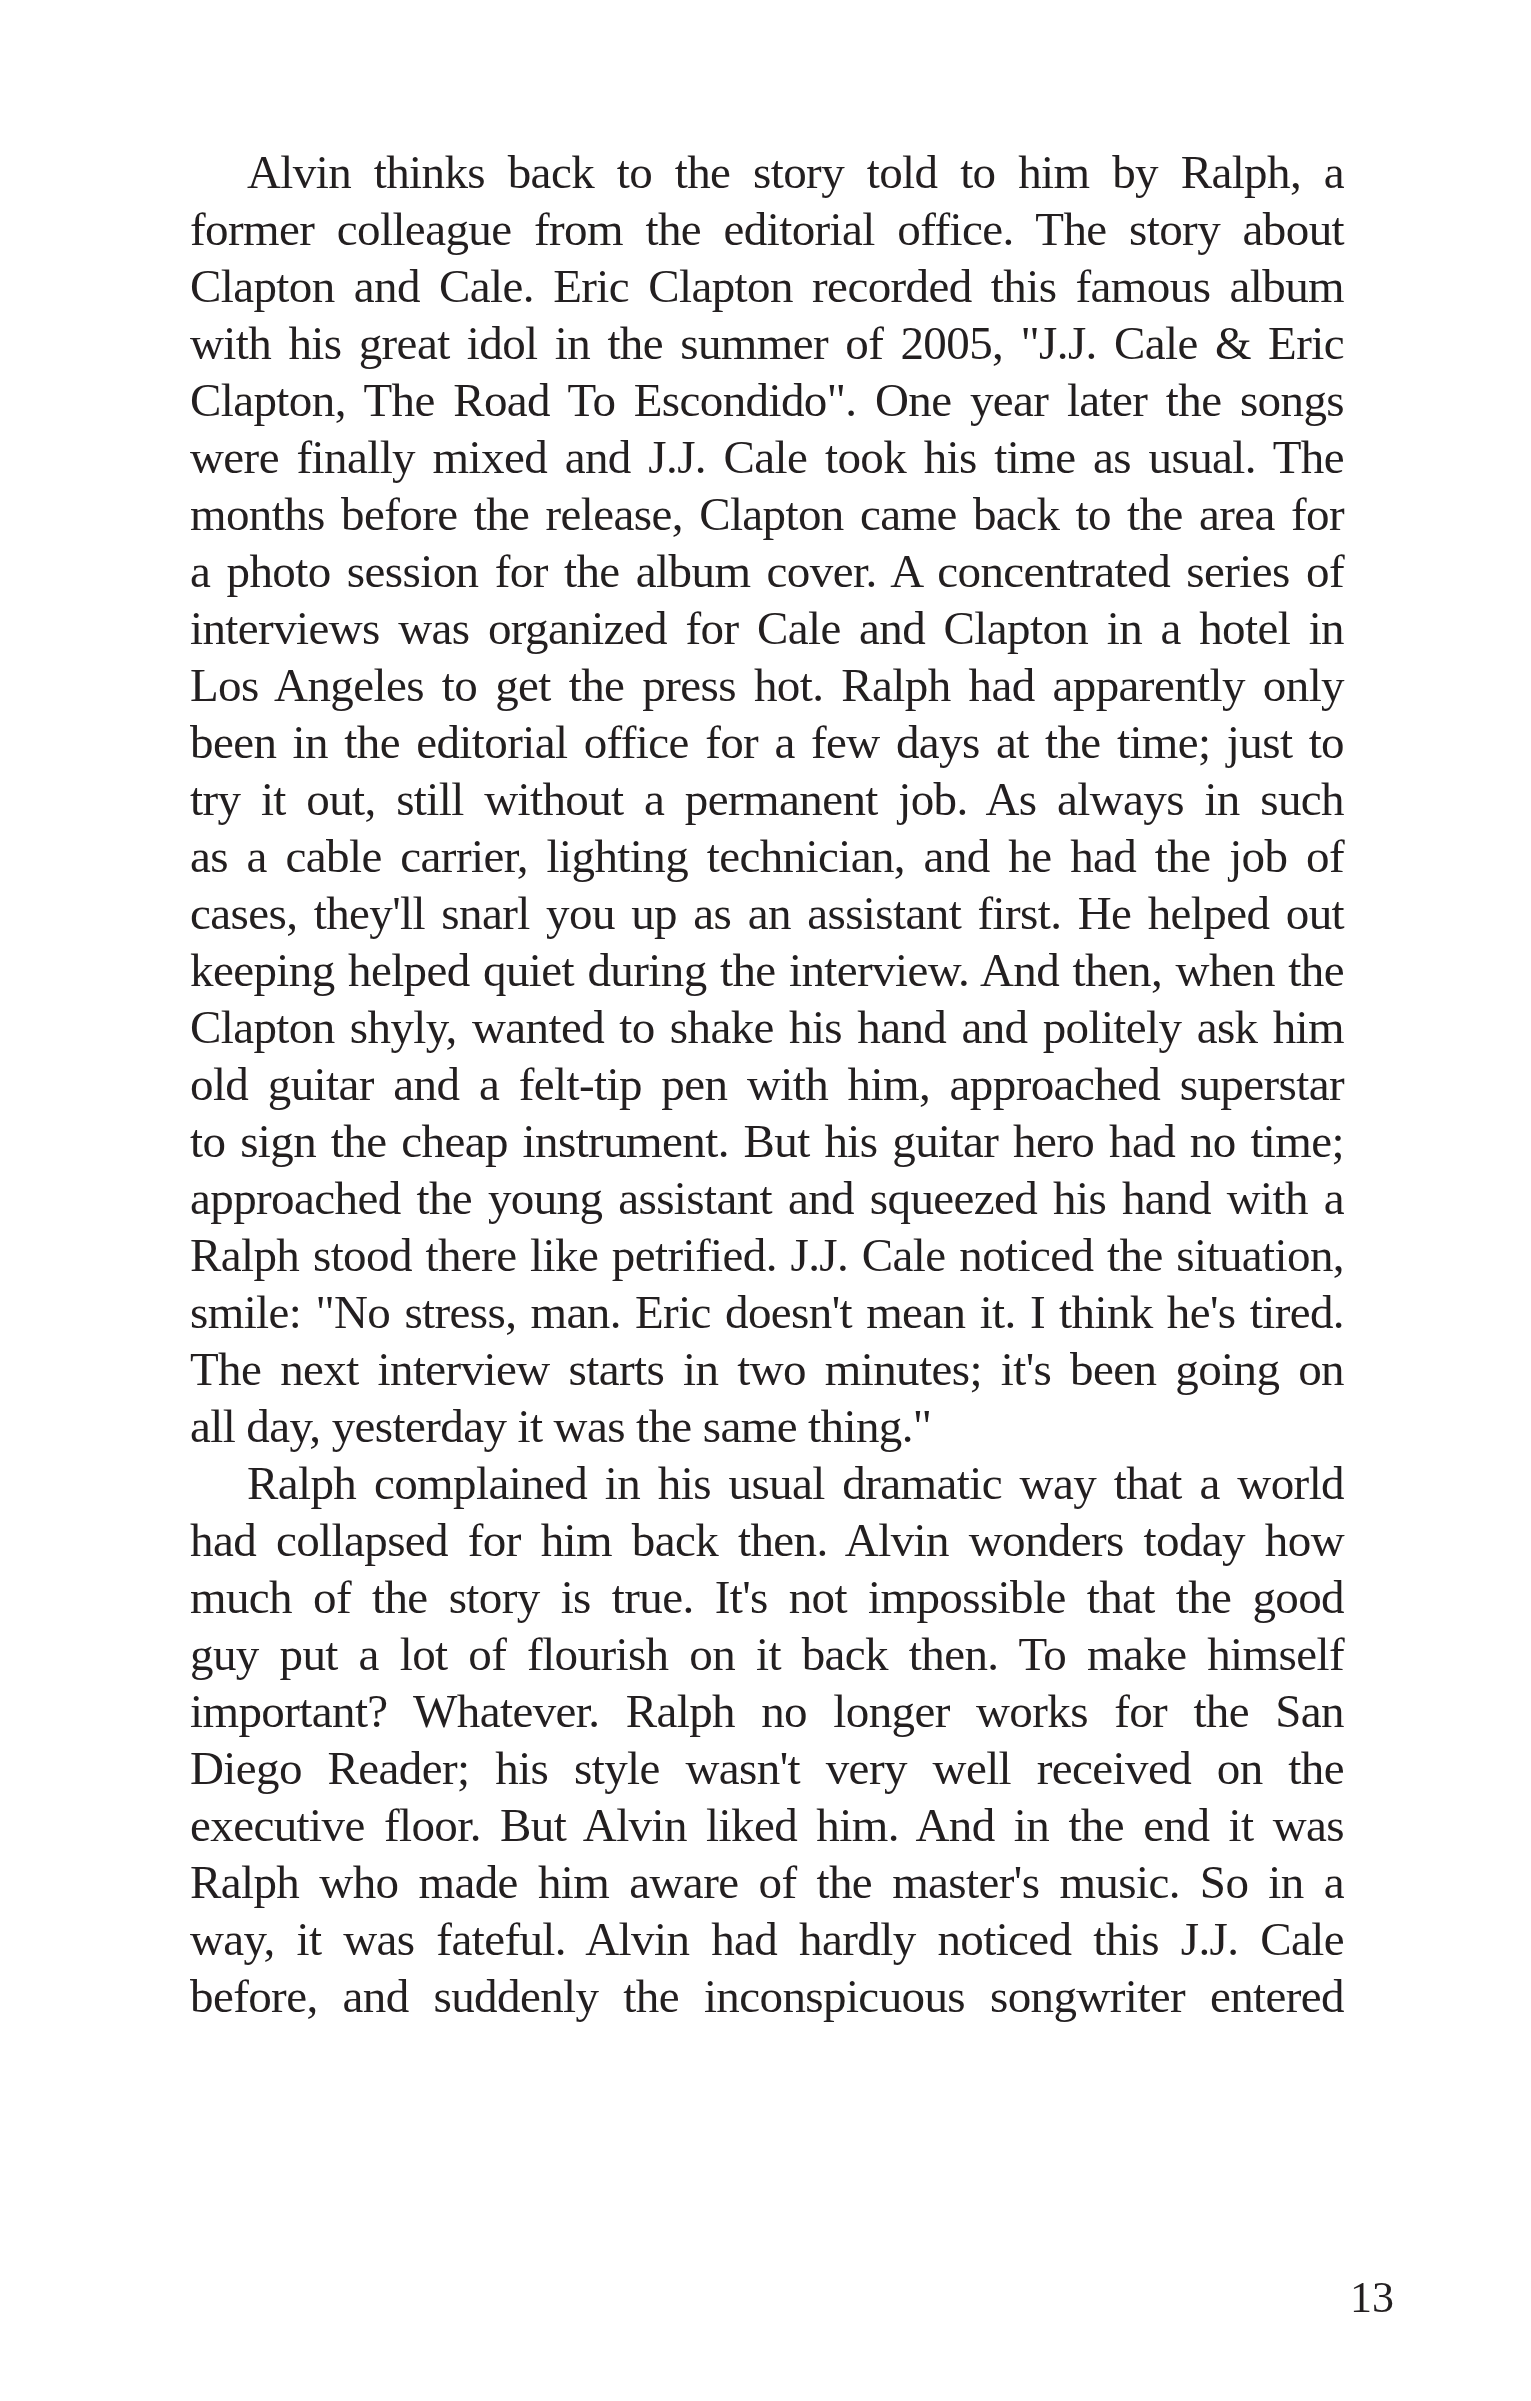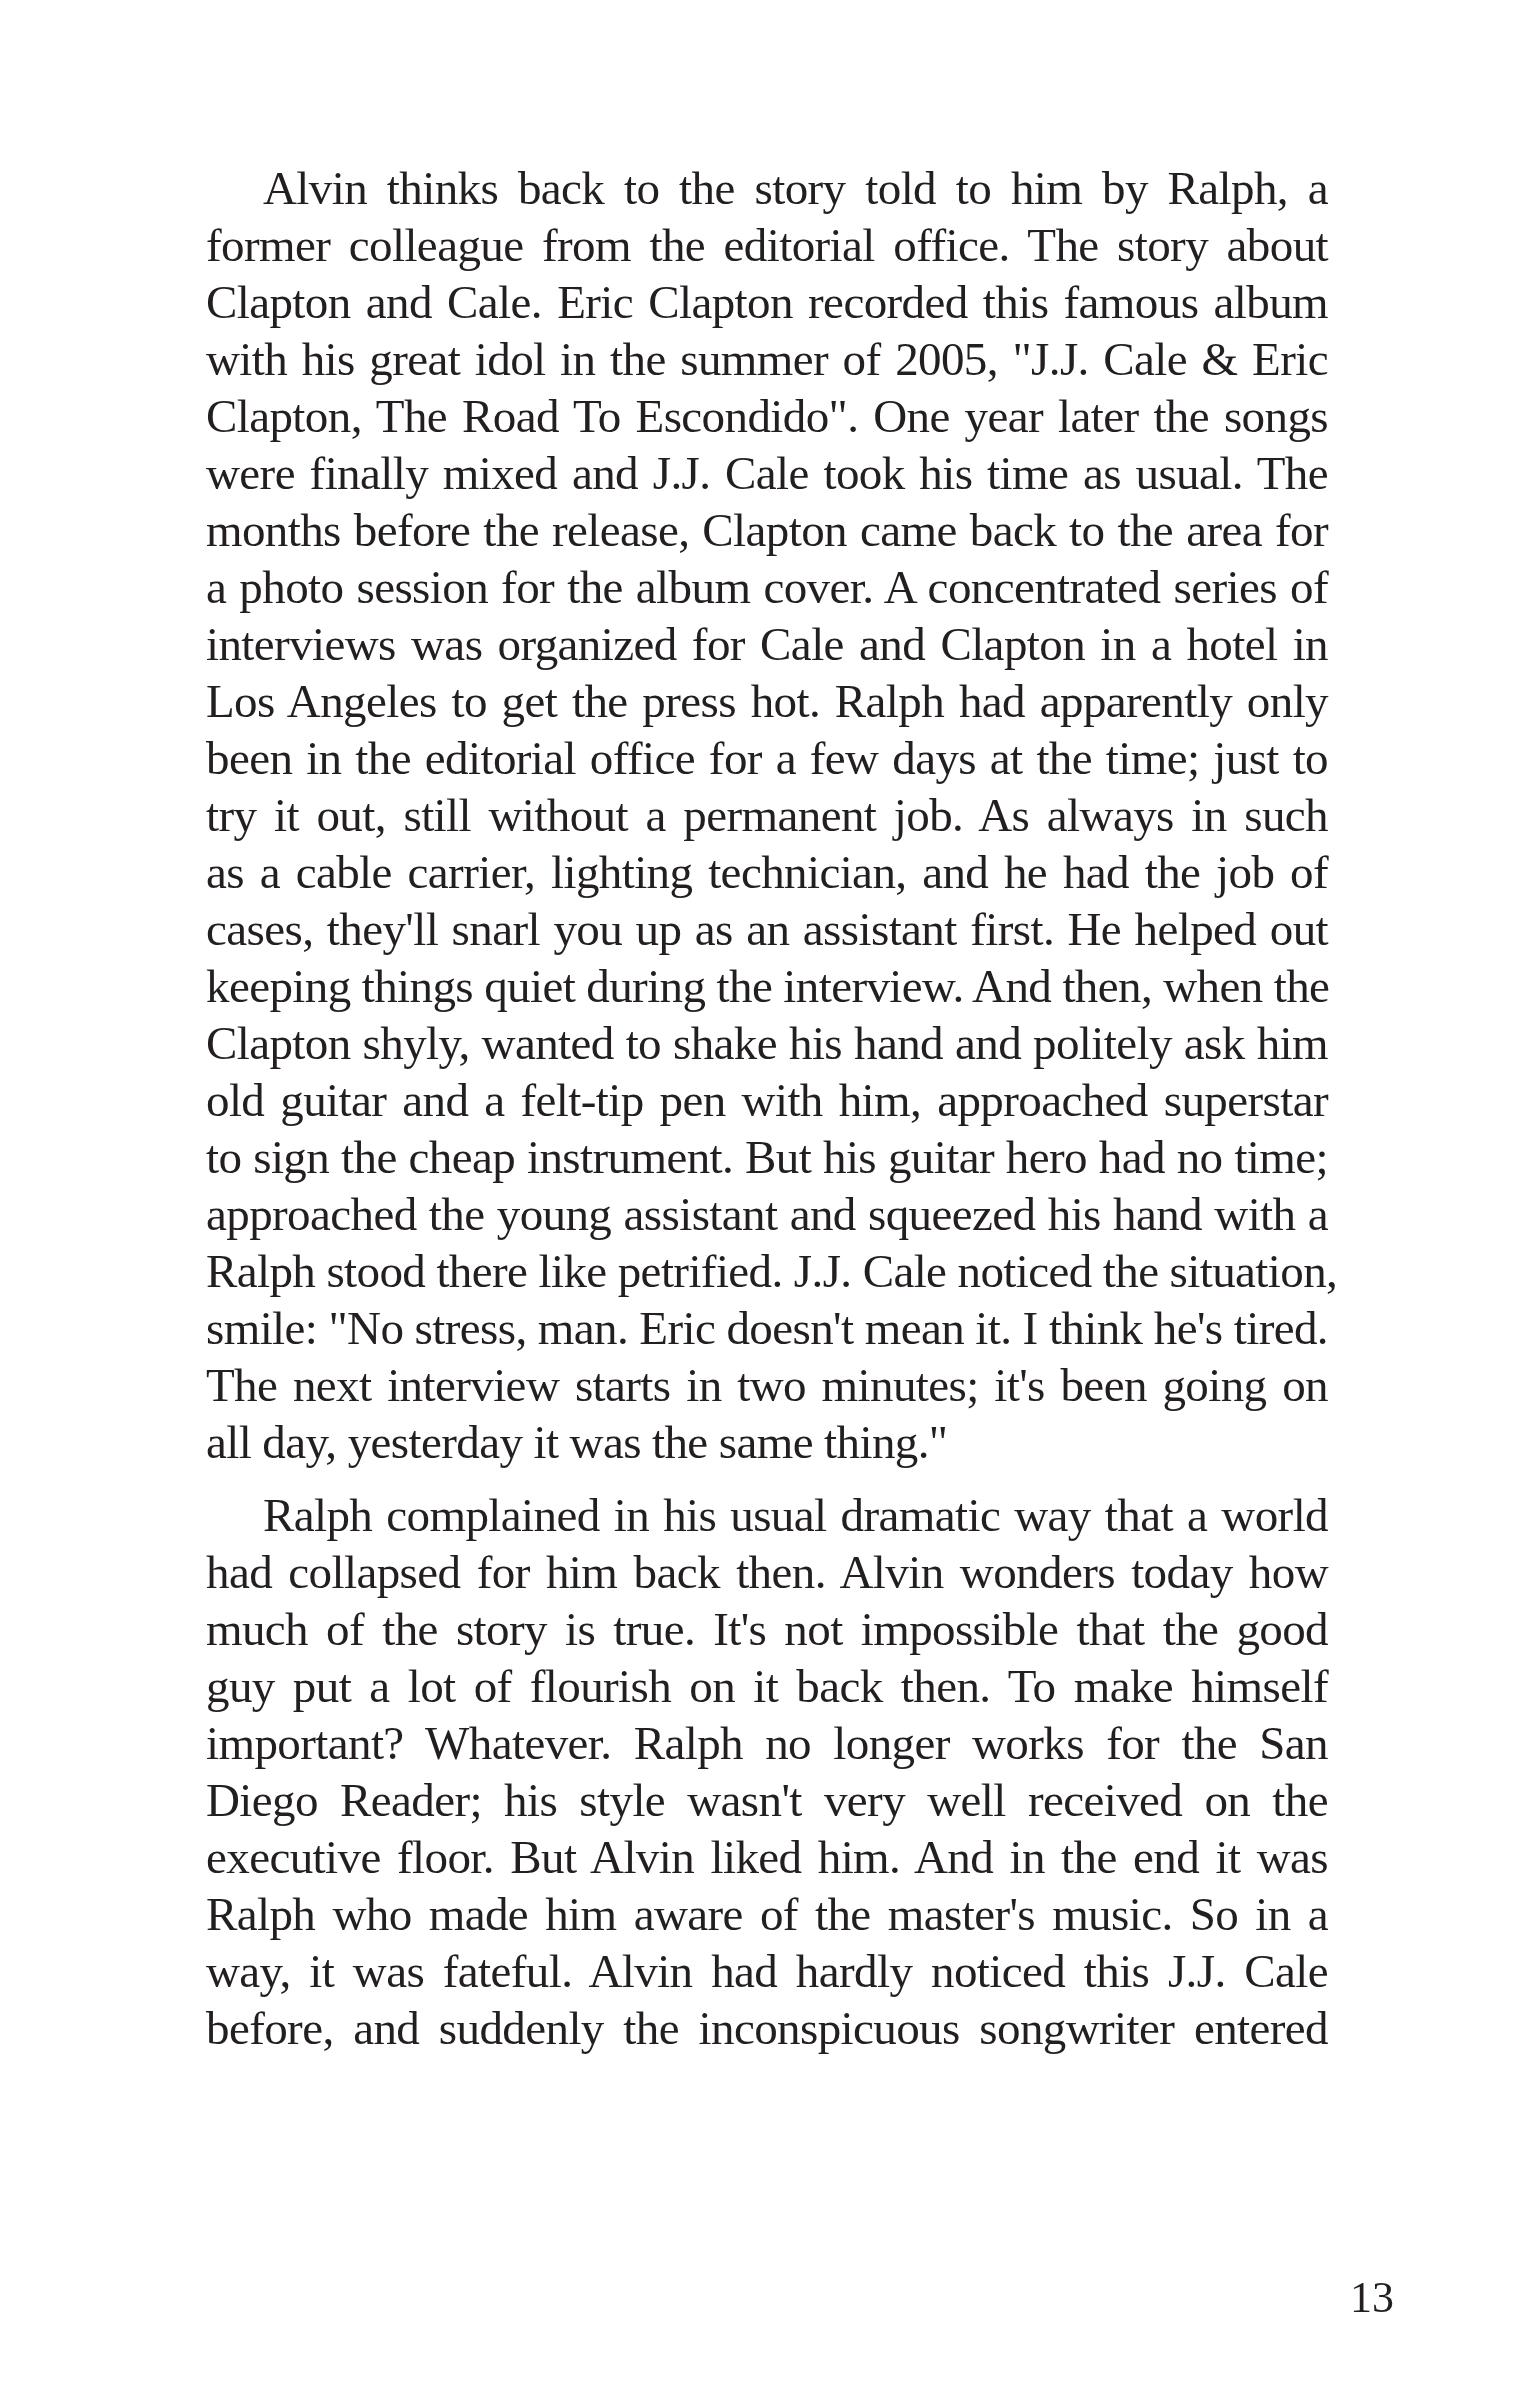--- a/index.html
+++ b/index.html
@@ -15,21 +15,21 @@
       font-family: "Liberation Serif", "DejaVu Serif", serif;
       color: #231f20;
     }
     .page {
       position: absolute;
       left: 190px;
       top: 144px;
       width: 1154px;
     }
     .paragraph {
-      margin: 16px;
+      margin: 0;
       font-size: 47px;
       line-height: 57px;
       text-align: justify;
       text-indent: 57px;
       letter-spacing: -0.6px;
       word-spacing: 0px;
     }
     .paragraph .line {
       display: block;
       text-align: justify;
@@ -66,21 +66,21 @@
       <span class="line">Clapton, The Road To Escondido". One year later the songs</span>
       <span class="line">were finally mixed and J.J. Cale took his time as usual. The</span>
       <span class="line">months before the release, Clapton came back to the area for</span>
       <span class="line">a photo session for the album cover. A concentrated series of</span>
       <span class="line">interviews was organized for Cale and Clapton in a hotel in</span>
       <span class="line">Los Angeles to get the press hot. Ralph had apparently only</span>
       <span class="line">been in the editorial office for a few days at the time; just to</span>
       <span class="line">try it out, still without a permanent job. As always in such</span>
       <span class="line">as a cable carrier, lighting technician, and he had the job of</span>
       <span class="line">cases, they'll snarl you up as an assistant first. He helped out</span>
-      <span class="line">keeping things quiet during the interview. And then, when the</span>
+      <span class="line">keeping helped quiet during the interview. And then, when the</span>
       <span class="line">Clapton shyly, wanted to shake his hand and politely ask him</span>
       <span class="line">old guitar and a felt-tip pen with him, approached superstar</span>
       <span class="line">to sign the cheap instrument. But his guitar hero had no time;</span>
       <span class="line">approached the young assistant and squeezed his hand with a</span>
       <span class="line">Ralph stood there like petrified. J.J. Cale noticed the situation,</span>
       <span class="line">smile: "No stress, man. Eric doesn't mean it. I think he's tired.</span>
       <span class="line">The next interview starts in two minutes; it's been going on</span>
       <span class="line last">all day, yesterday it was the same thing."</span>
     </p>
   <p class="paragraph">

